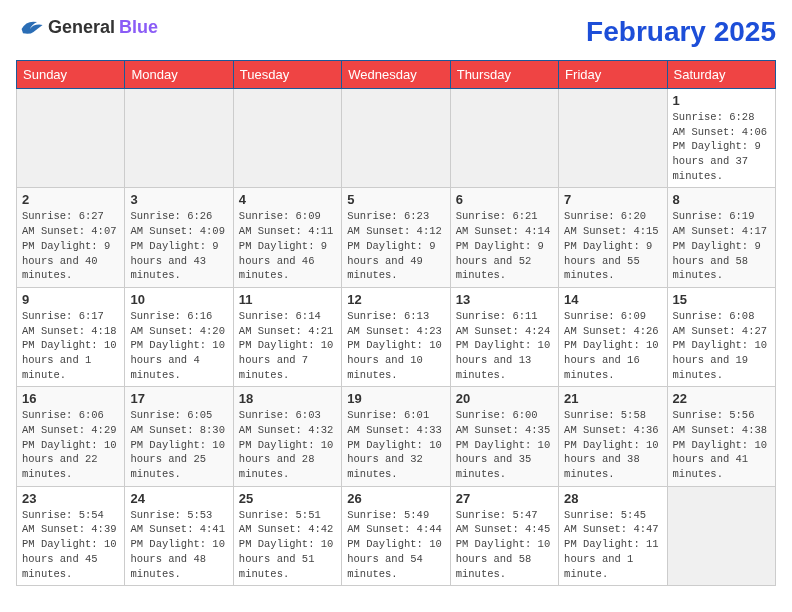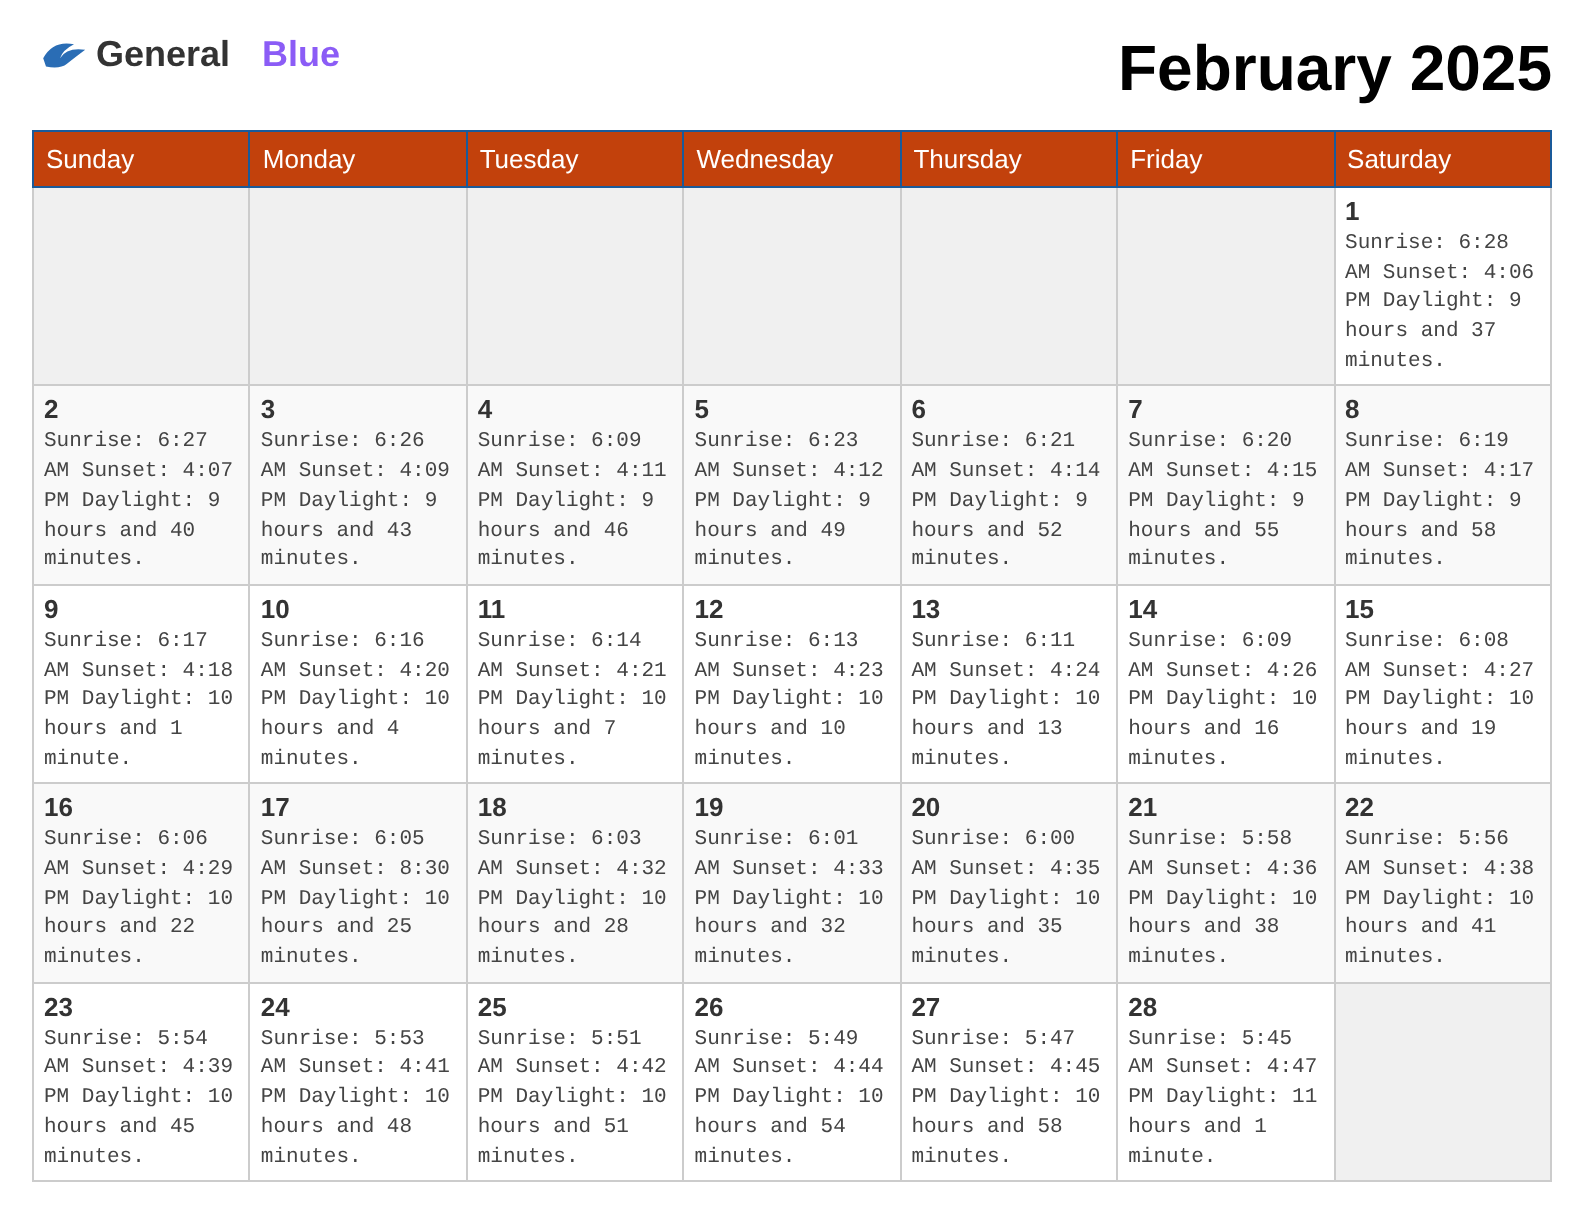--- a/index.html
+++ b/index.html
@@ -32,35 +32,35 @@
       color: #8b5cf6;
     }
     .logo-bird {
       width: 28px;
       height: 22px;
     }
     .title-area {
       text-align: right;
     }
     .main-title {
-      font-size: 32px;
+      font-size: 28px;
       font-weight: bold;
-      color: #000000;
+      color: #1d4ed8;
     }
     .sub-title {
       font-size: 16px;
       color: #555;
     }
     .calendar {
       width: 100%;
       border-collapse: collapse;
       font-size: 11px;
     }
     .calendar thead th {
-      background-color: #c2410c;
+      background-color: #ef4444;
       color: #fff;
       text-align: left;
       padding: 6px 6px;
       font-size: 13px;
       font-weight: normal;
       border: 1px solid #1a5a9a;
     }
     .calendar tbody td {
       border: 1px solid #ccc;
       vertical-align: top;
@@ -91,21 +91,21 @@
   </style>
 </head>
 <body>
 
 <div class="header-area">
   <div class="logo">
     <svg class="logo-bird" viewBox="0 0 40 30">
       <path d="M8,18 Q15,5 30,8 Q22,12 20,18 Q25,10 38,12 Q30,18 25,22 Q20,26 10,24 Z" fill="#2a6db5"></path>
     </svg>
     <div>
-      <div style="display:flex; gap:16px;">
+      <div style="display:flex; gap:4px;">
         <span class="logo-text-general">General</span>
         <span class="logo-text-blue">Blue</span>
       </div>
     </div>
   </div>
   <div class="title-area">
     <div class="main-title">February 2025</div>
   </div>
 </div>
 

